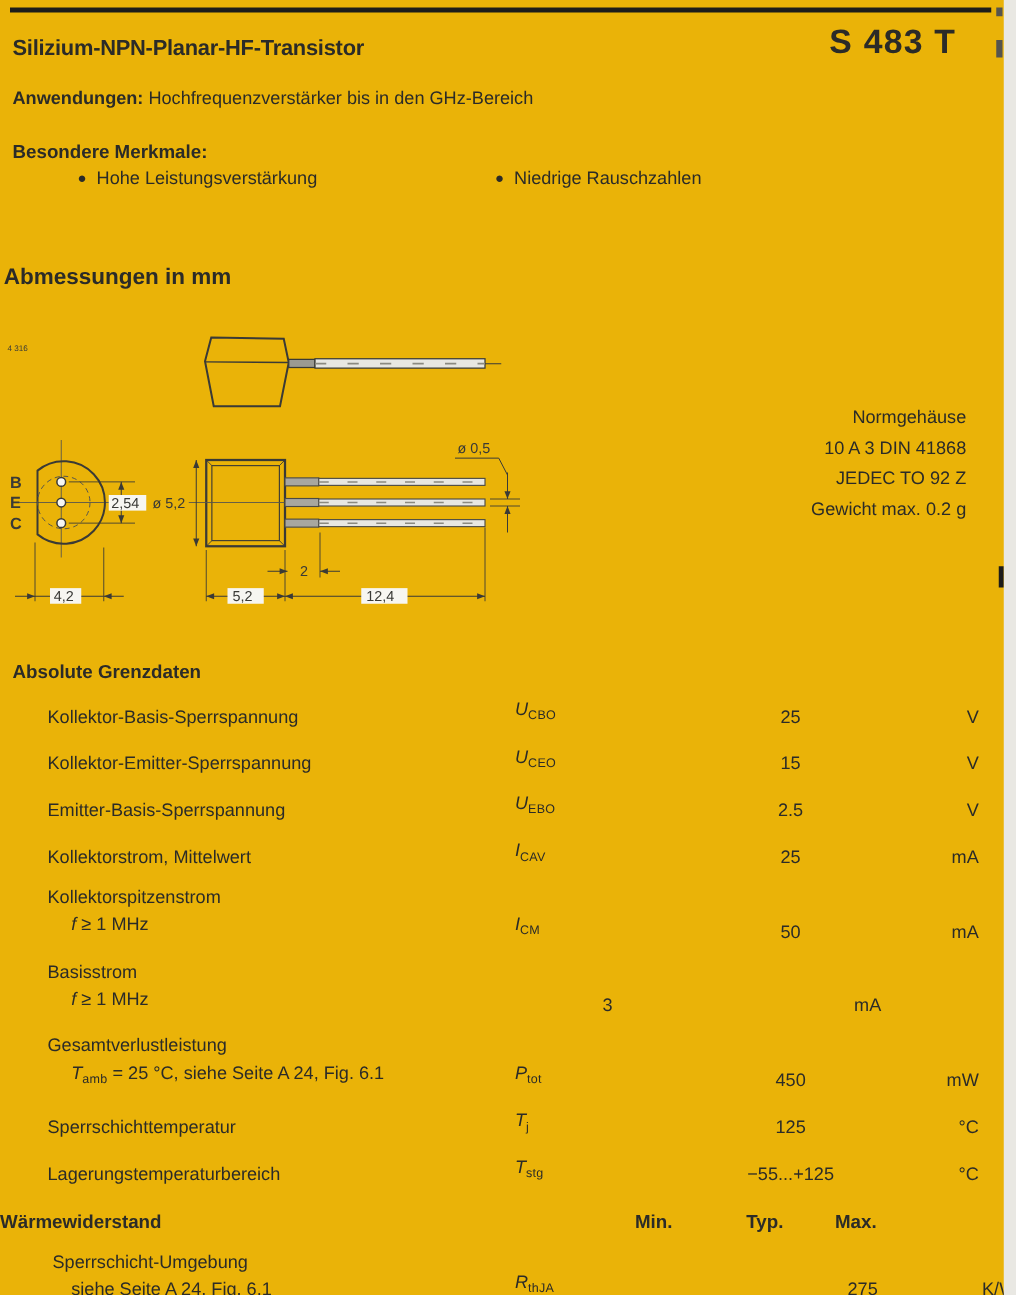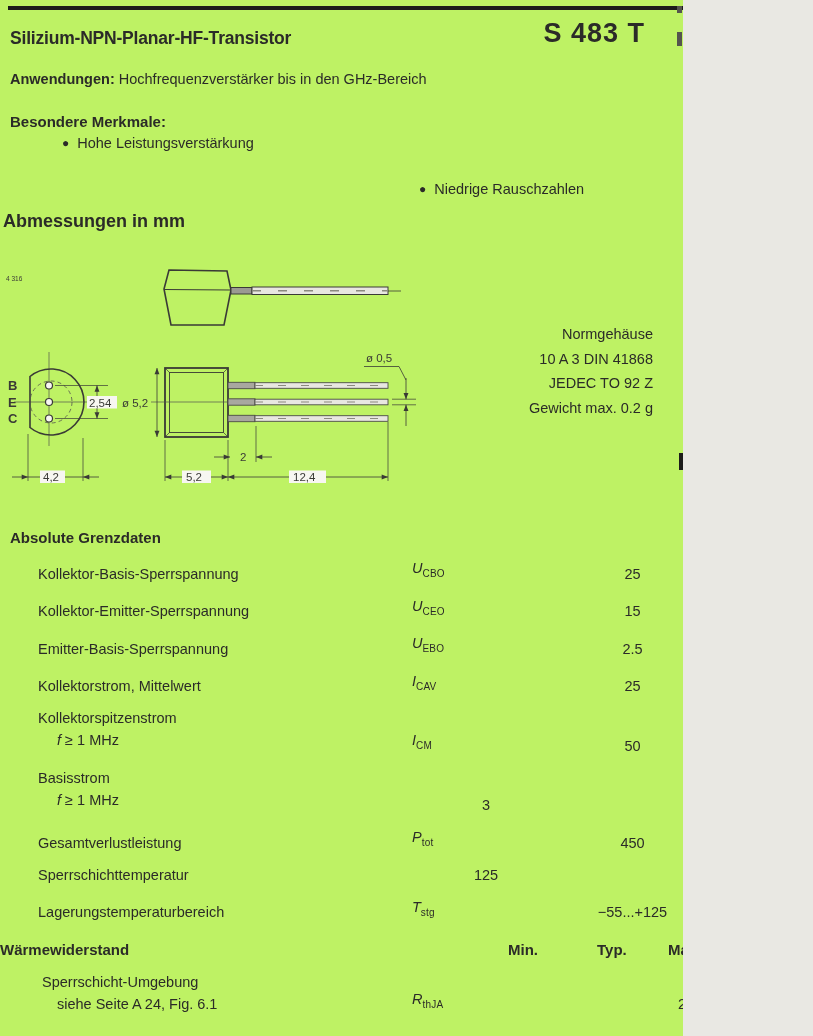--- a/index.html
+++ b/index.html
@@ -1,28 +1,28 @@
 <!DOCTYPE html>
 <html><head>
 <meta charset="utf-8">
 <style>
   html,body{margin:0;padding:0;}
   body{width:813px;height:1036px;background:#e9e8e3;font-family:"Liberation Sans", sans-serif;}
-  .page{position:relative;width:683px;height:1036px;background:#bef264;overflow:hidden;color:#2b2b28;}
+  .page{position:relative;width:803px;height:1036px;background:#eab308;overflow:hidden;color:#2b2b28;}
 
   
   .top-rule{position:absolute;left:8px;top:6px;width:785px;height:4px;background:#1c1c1a;}
   .page-title{position:absolute;left:10px;top:28px;font-size:17.5px;font-weight:bold;letter-spacing:-0.2px;}
   .part-number{position:absolute;right:38px;top:18px;font-size:27px;font-weight:bold;letter-spacing:1px;}
   .apps-line{position:absolute;left:10px;top:71px;font-size:14.5px;text-align:center;}
   .apps-line b{font-weight:bold;}
   .feat-heading{position:absolute;left:10px;top:113px;font-size:15px;font-weight:bold;}
   .feat-item{position:absolute;top:135px;font-size:14.5px;}
   .feat-item .blt{font-size:12px;margin-right:8px;position:relative;top:-1px;}
-  .feat-1{left:62px;} .feat-2{left:419px;margin-top:46px;}
+  .feat-1{left:62px;} .feat-2{left:396px;}
   .dim-heading{position:absolute;left:3px;top:211px;font-size:18px;font-weight:bold;}
 
   
   .pkg-info{position:absolute;right:30px;top:322px;text-align:right;font-size:14.5px;line-height:24.5px;}
 
   
   .drawing{position:absolute;left:0;top:250px;}
   .drawing text{font-family:"Liberation Sans", sans-serif;fill:#3a3a36;}
 
   
@@ -224,28 +224,30 @@
         <div class="pname">Basisstrom</div>
         <div class="cond"><span class="it">f</span><span class="sub"></span><span> ≥ 1 MHz</span></div>
       </div>
       <div class="val">3</div>
       <div class="unit">mA</div>
     </div>
 
     <div class="g-row">
       <div>
         <div class="pname">Gesamtverlustleistung</div>
+        <div class="cond"><span class="it">T</span><span class="sub">amb</span><span> = 25 °C, siehe Seite A 24, Fig. 6.1</span></div>
       </div>
       <div class="sym"><span class="it">P</span><span class="sub">tot</span></div>
       <div class="val">450</div>
       <div class="unit">mW</div>
     </div>
 
     <div class="g-row">
       <div class="pname">Sperrschichttemperatur</div>
+      <div class="sym"><span class="it">T</span><span class="sub">j</span></div>
       <div class="val">125</div>
       <div class="unit">°C</div>
     </div>
 
     <div class="g-row">
       <div class="pname">Lagerungstemperaturbereich</div>
       <div class="sym"><span class="it">T</span><span class="sub">stg</span></div>
       <div class="val">−55...+125</div>
       <div class="unit">°C</div>
     </div>

